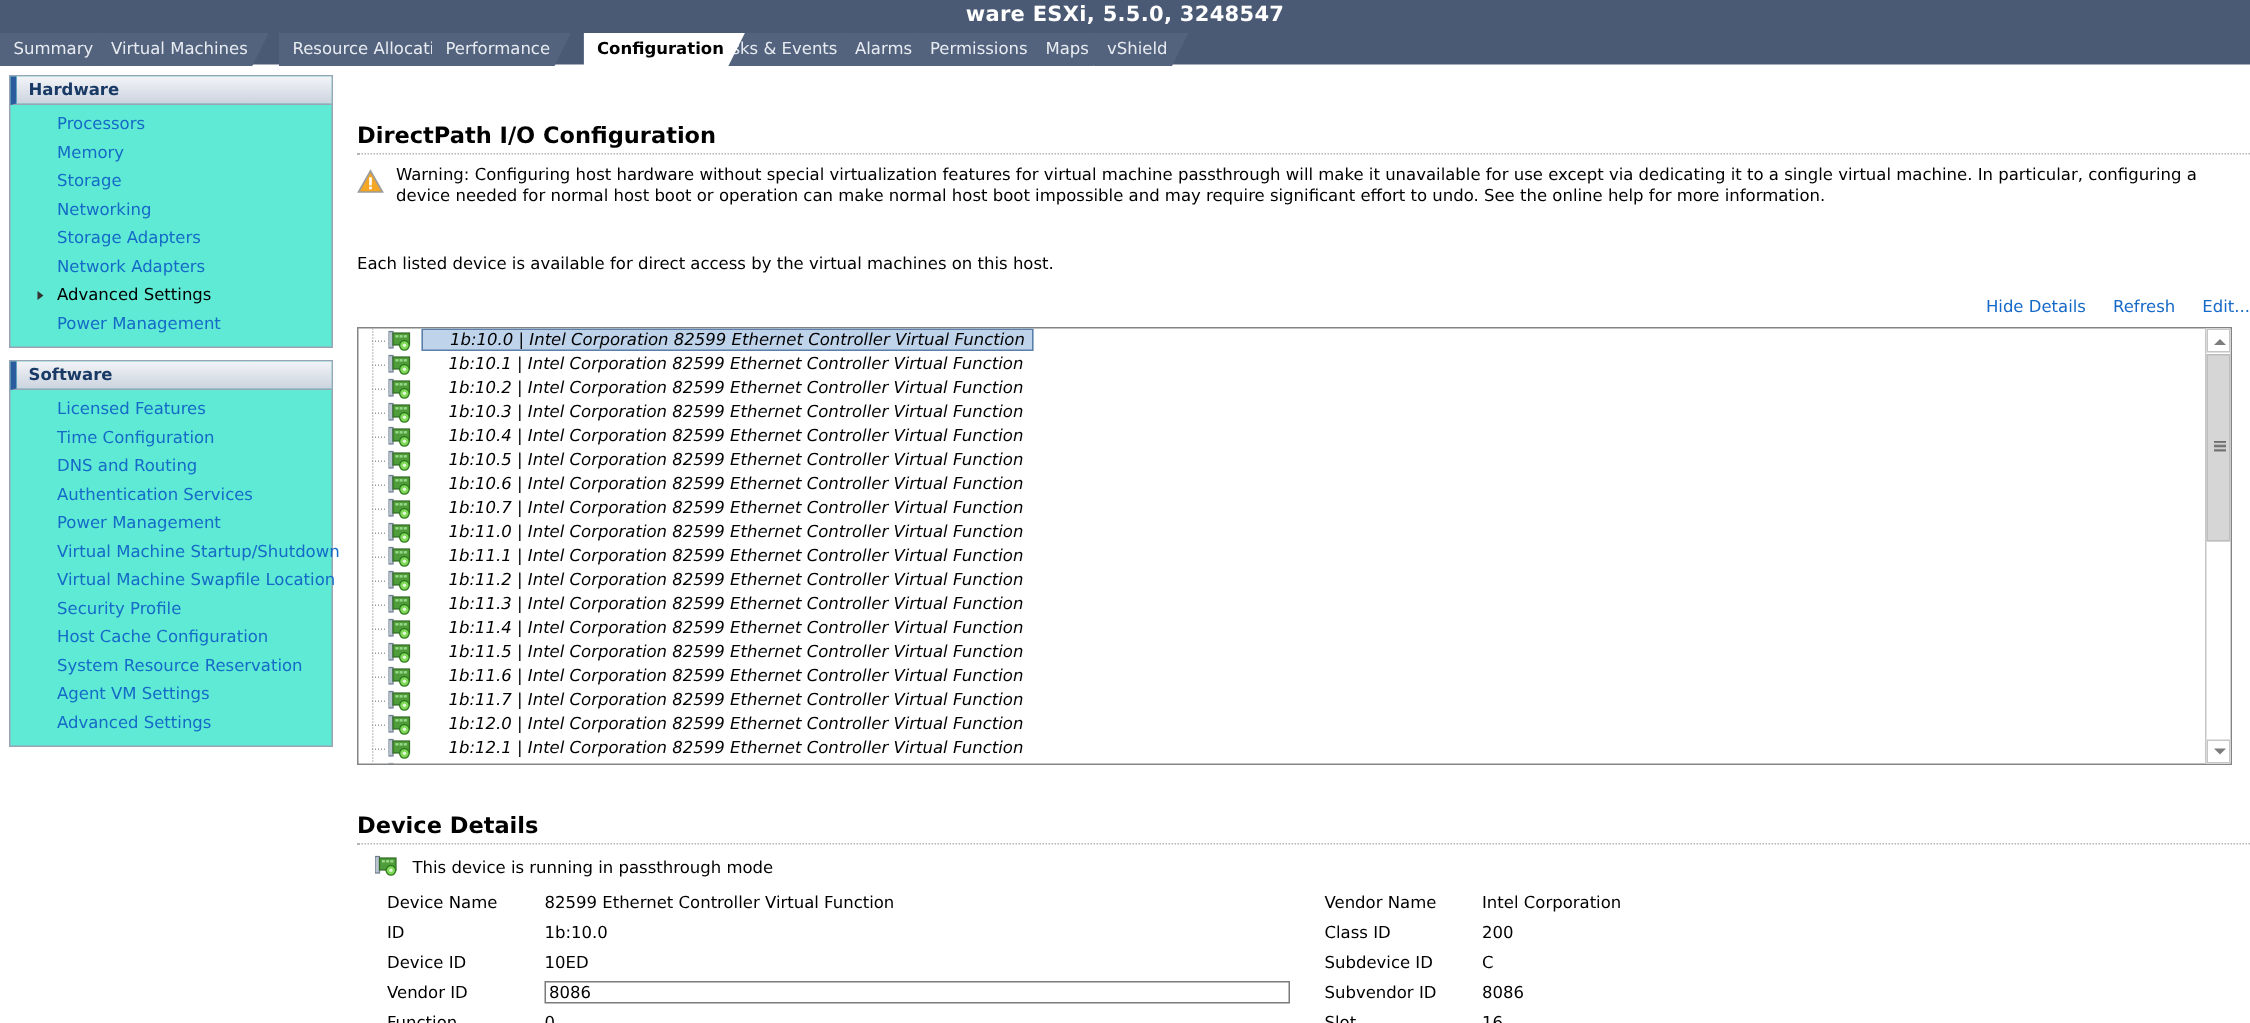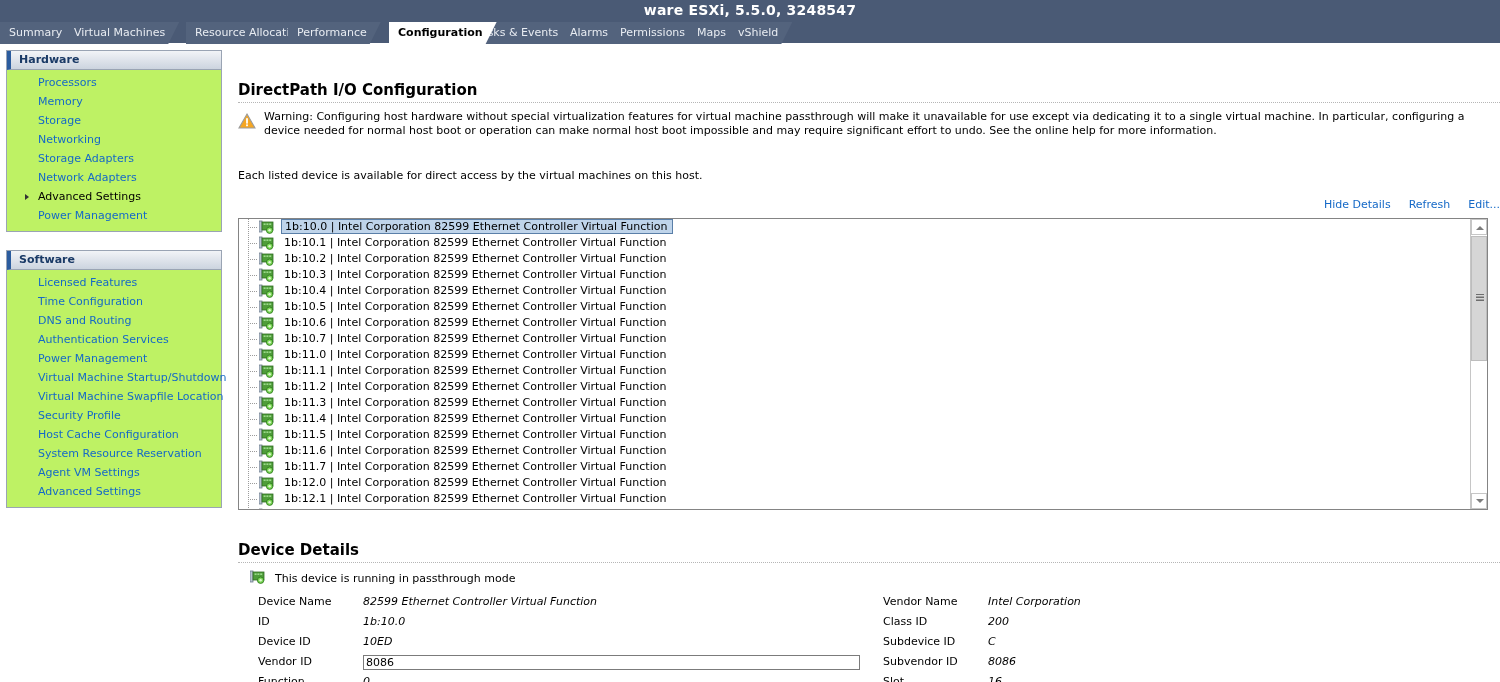--- a/index.html
+++ b/index.html
@@ -46,21 +46,21 @@
   }
   .tab.active {
     background: #ffffff;
     color: #000000;
     font-weight: bold;
     z-index: 4;
   }
 
   
   .sidebar { position: absolute; left: 6px; top: 50px; width: 216px; }
-  .panel { border: 1px solid #9aa4b4; background: #bef264; margin-bottom: 18px; }
+  .panel { border: 1px solid #9aa4b4; background: #5eead4; margin-bottom: 8px; }
   .panel-head {
     height: 19px; line-height: 18px;
     font-weight: bold; font-size: 11px; color: #1a3a66;
     padding-left: 8px;
     background: linear-gradient(to bottom, #f2f4f7 0%, #dde2ea 55%, #ccd4df 100%);
     border-bottom: 1px solid #9aa4b4;
     border-left: 4px solid #2b5c9e;
   }
   .panel-body { padding: 4px 0 5px 0; }
   .nav-item {
@@ -146,22 +146,22 @@
     position: absolute; left: 9px; top: 8px; width: 10px; height: 1px;
     background-image: linear-gradient(to right, #9b9b9b 1px, transparent 1px);
     background-size: 2px 1px;
   }
   .nicicon {
     position: absolute; left: 20px; top: 1px;
     width: 16px; height: 14px;
   }
   .devlabel {
     display: inline-block;
-    padding: 0 5px 0 3px;
-    height: 15px; line-height: 15px;
+    padding: 0 5px 0 18px;
+    height: 15px; line-height: 15px; font-style: italic;
   }
   .devrow.selected .devlabel {
     background: #bfd4ea;
     border: 1px solid #5a7fa8;
     height: 15px; line-height: 13px;
   }
 
   
   .vscroll {
     position: absolute; right: 0; top: 0;
@@ -204,21 +204,21 @@
     display: flex; align-items: center; gap: 9px;
     margin: 3px 0 5px 12px;
     font-size: 11px;
   }
   .detailcols { position: relative; height: 120px; }
   .dcol { position: absolute; top: 0; }
   .dcol.left { left: 20px; }
   .dcol.right { left: 645px; }
   .drow { height: 20px; line-height: 20px; font-size: 11px; white-space: nowrap; }
   .dkey { display: inline-block; width: 105px; color: #000; }
-  .dval { display: inline-block; color: #000; font-style: italic; }
+  .dval { display: inline-block; color: #000; }
   .vinput {
     display: inline-block;
     width: 497px; height: 15px; line-height: 14px;
     border: 1px solid #7b7b7b;
     background: #ffffff;
     font-family: "DejaVu Sans", "Liberation Sans", sans-serif;
     font-size: 11px;
     padding: 0 2px;
     vertical-align: middle;
     color: #000;

